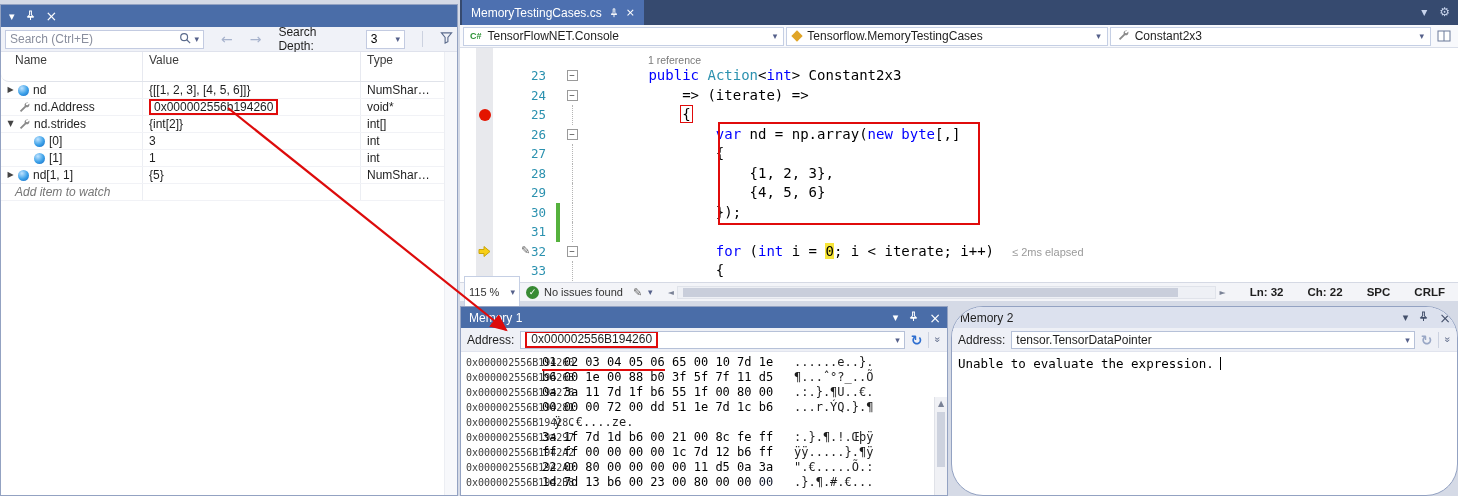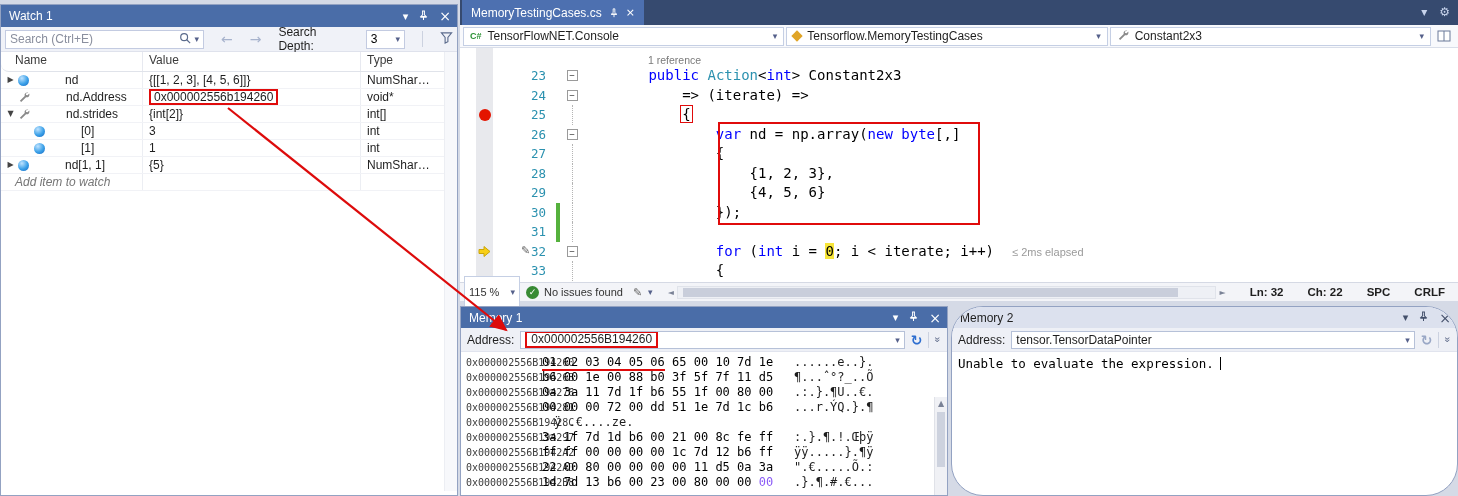--- a/index.html
+++ b/index.html
@@ -34,38 +34,38 @@
   .search-input::placeholder { color:#8a8f9e; }
   .s-chev { font-size:9px; color:#55608a; }
   .nav-arrow { font-size:14px; color:#a7b3cd; line-height:14px; }
   .sd-label { font-size:12px; color:#1e1e1e; }
   .sd-combo { width:42px; height:19px; background:#fff; border:1px solid #c3cbe1;
               display:flex; align-items:center; justify-content:space-between;
               padding:0 4px; font-size:12px; }
   .vsep { width:1px; height:16px; background:#ccd2e0; }
 
   .w-grid { position:relative; }
-  .w-header { display:flex; height:20px; background:#fff; border-bottom:1px solid #e0e3ea;border-radius:8px; }
+  .w-header { display:flex; height:30px; background:#fff; border-bottom:1px solid #e0e3ea;border-radius:8px; }
   .w-hcell { font-size:12px; color:#3b3b3b; line-height:17px; border-right:1px solid #e7e9f0;
              padding-left:6px; white-space:nowrap; overflow:hidden; }
   .w-hcell.w-name { padding-left:14px; }
   .w-name  { width:142px; }
   .w-value { width:218px; }
   .w-type  { flex:1; }
   .w-row { display:flex; height:17px; border-bottom:1px solid #f1f2f6; }
   .w-cell { font-size:12px; line-height:16px; color:#1e1e1e; white-space:nowrap;
             overflow:hidden; border-right:1px solid #eceef3; padding-left:4px; display:flex; align-items:center; }
   .w-cell.w-value, .w-cell.w-type { padding-left:6px; display:block; }
   .expander { display:inline-block; width:11px; font-size:8px; color:#444; text-align:center;
               font-family:"DejaVu Sans",sans-serif; flex:none; }
   .w-icon { display:inline-flex; width:12px; height:12px; margin:0 4px 0 2px; flex:none;
             align-items:center; justify-content:center; }
   .icon-sphere { border-radius:50%;
     background: radial-gradient(circle at 35% 30%, #bfe3ff 0%, #3aa0e8 55%, #1565c0 100%); width:11px; height:11px; }
-  .w-label { overflow:hidden;margin-left:32px; }
+  .w-label { overflow:hidden; }
   .red-box { display:inline-block; border:2px solid #e00b0b; padding:0 3px; line-height:12px; margin-top:0px; }
   .add-label { padding-left:14px; font-style:italic; color:#767676; border-right:1px solid #eceef3; }
   .w-scroll { position:absolute; right:0; top:0; bottom:-300px; width:13px;
               background:#f7f8fb; border-left:1px solid #eceef3; }
 
   
   #editor-panel { position:absolute; left:460px; top:0; width:998px; height:301px; background:#fff; }
   .tabstrip { height:25px; background:#364a6f; display:flex; align-items:flex-end; position:relative; }
   .doc-tab { margin-left:2px; height:25px; background:#4d70b0; color:#fff;
              display:flex; align-items:center; gap:7px; padding:0 9px; font-size:12px; }
@@ -143,37 +143,36 @@
   .red-box2 { display:inline-block; border:2px solid #e00b0b; padding:0 4px; line-height:13px; }
   .refresh-ico { font-size:14px; line-height:14px; color:#2f6fd0; font-weight:bold; }
   .refresh-ico.disabled { color:#9aa8c6; }
   .overflow-ico { display:inline-block; transform:rotate(90deg); font-size:10px; color:#5f6b8a; }
   .mem-dump { padding:3px 0 0 5px; position:relative; background:#fff; height:143px; overflow:hidden; }
   .m-row { display:flex; align-items:baseline; height:15px; }
   .m-addr { display:inline-block; width:76px; font:10px/15px "DejaVu Sans Mono", monospace; color:#3a3a3a; flex:none; }
   .m-bytes { width:240px; font:12px/15px "DejaVu Sans Mono", monospace; color:#000; white-space:pre; flex:none; }
   .m-ascii { font:12px/15px "DejaVu Sans Mono", monospace; color:#1e1e1e; white-space:pre; margin-left:12px; }
   .ul-red { border-bottom:2px solid #e00b0b; }
-  .byte-red { color:#8b5cf6; }
+  .byte-red { color:#0f172a; }
   .mem1-scroll { position:absolute; right:0; top:45px; bottom:0; width:13px; background:#f0f1f5;
                  border-left:1px solid #e0e2e8; text-align:center; }
   .mem1-scroll .vs-arrow { margin-top:2px; }
   .m1-thumb { position:absolute; left:2px; right:2px; top:15px; height:55px; background:#cdd2de; }
   .mem2-content { padding:4px 6px; font:12.5px/16px "DejaVu Sans Mono", monospace; color:#000; background:#fff; }
   .caret { display:inline-block; width:1px; height:13px; background:#000; margin-left:6px; vertical-align:-2px; }
 
   
   #annotation-overlay { position:absolute; left:0; top:0; z-index:99; pointer-events:none; }
 </style>
 </head>
 <body>
 
 <div id="watch-panel" class="panel">
   <div class="titlebar blue">
-    <span class="tb-title">Watch 1</span>
     <span class="tb-icons">
       <span class="glyph tb-ico">▾</span>
       <span class="tb-ico"><svg width="11" height="11" viewBox="0 0 12 12">
             <path d="M7 1v4.2L8.8 7H3.2L5 5.2V1zM2.5 7.8h7M6 7.8V11" stroke="#fff" stroke-width="1.1" fill="none"></path>
           </svg></span>
       <span class="glyph tb-ico close">×</span>
     </span>
   </div>
   <div class="w-toolbar">
     <div class="searchbox">

